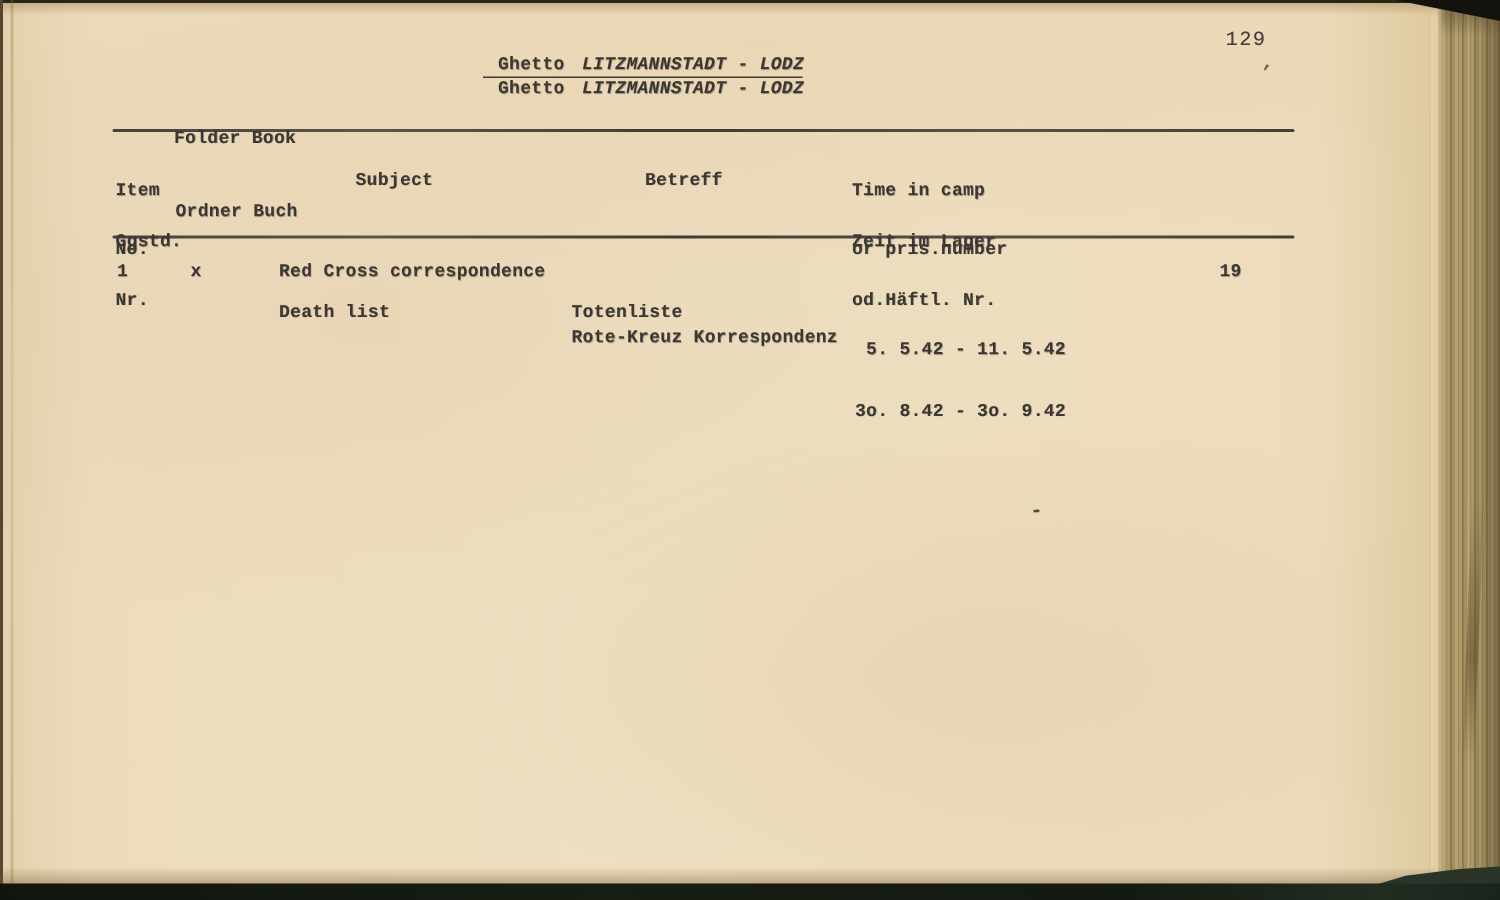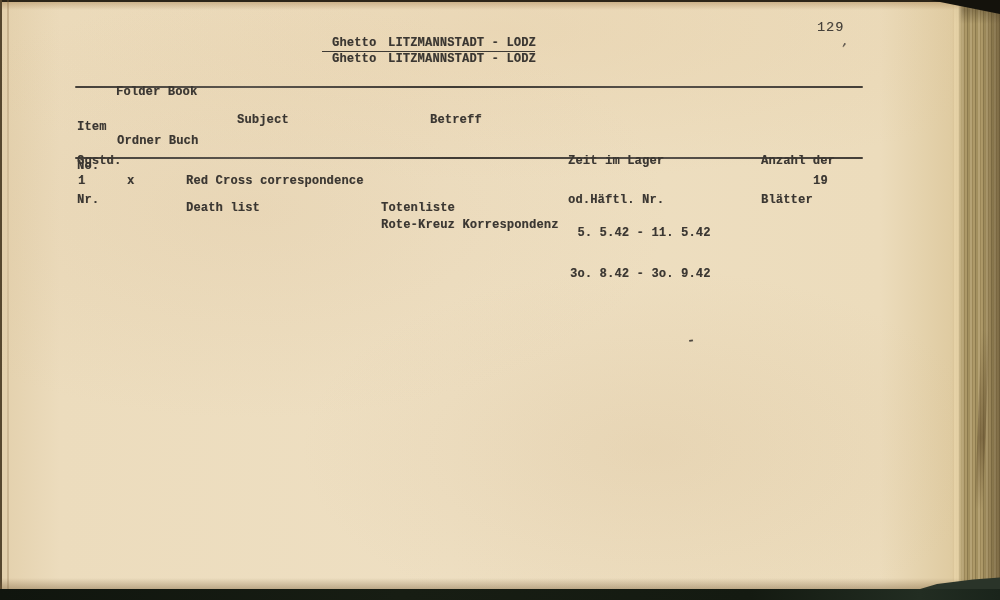--- a/index.html
+++ b/index.html
@@ -26,21 +26,21 @@
   
   .rule{
     position:absolute;left:75px;width:788px;height:2px;
     background:linear-gradient(90deg,#46413a,#5b554d 22%,#403b34 48%,#57514a 74%,#443f38);
     border-radius:1px;
   }
   
   #title-block{position:absolute;left:322px;top:37px;}
   .title-line{position:relative;height:14px;}
   .title-line .t-label{position:absolute;left:10px;top:0;}
-  .title-line .t-name{position:absolute;left:66px;top:0;}
+  .title-line .t-name{position:absolute;left:66px;top:0;font-style:italic;}
   #title-line-1{width:213px;border-bottom:1.5px solid #3e3a34;}
   
   #page-number{
     position:absolute;left:817px;top:21px;
     font-size:13.5px;font-weight:normal;color:#45403a;letter-spacing:1px;
     text-shadow:0.3px 0.3px 0.4px rgba(69,64,58,0.4);
   }
   #page-tick{position:absolute;left:842px;top:36px;font-size:12px;font-weight:normal;color:#5b544b;transform:rotate(12deg);}
   #center-dash{position:absolute;left:687px;top:334px;font-size:13px;color:#4e4840;transform:rotate(-6deg);letter-spacing:-1px;}
   
@@ -104,33 +104,33 @@
   <div class="rule" style="top:86px;"></div>
   <div class="rule" style="top:157px;"></div>
 
   <div class="typ" style="left:77px;top:95px;">
     <div>Item</div>
     <div>No.</div>
   </div>
   <div class="typ" style="left:116px;top:86px;">Folder Book</div>
   <div class="typ" style="left:237px;top:114px;">Subject</div>
   <div class="typ" style="left:430px;top:114px;">Betreff</div>
+  <div class="typ" style="left:568px;top:95px;">
+    <div>Time in camp</div>
+    <div>or pris.number</div>
+  </div>
 
   <div class="typ" style="left:77px;top:129px;">
     <div>Ggstd.</div>
     <div>Nr.</div>
   </div>
   <div class="typ" style="left:117px;top:135px;">Ordner Buch</div>
   <div class="typ" style="left:568px;top:129px;">
     <div>Zeit im Lager</div>
     <div>od.Häftl. Nr.</div>
-  </div>
-  <div class="typ" style="left:761px;top:129px;">
-    <div>Anzahl der</div>
-    <div>Blätter</div>
   </div>
 
   <div>
     <span class="typ" style="left:78px;top:175px;">1</span>
     <span class="typ" style="left:127px;top:175px;">x</span>
     <span class="typ" style="left:186px;top:175px;">Red Cross correspondence</span>
     <span class="typ" style="left:381px;top:175px;margin-top:44px;">Rote-Kreuz Korrespondenz</span>
     <span class="typ" style="left:813px;top:175px;">19</span>
   </div>
 

